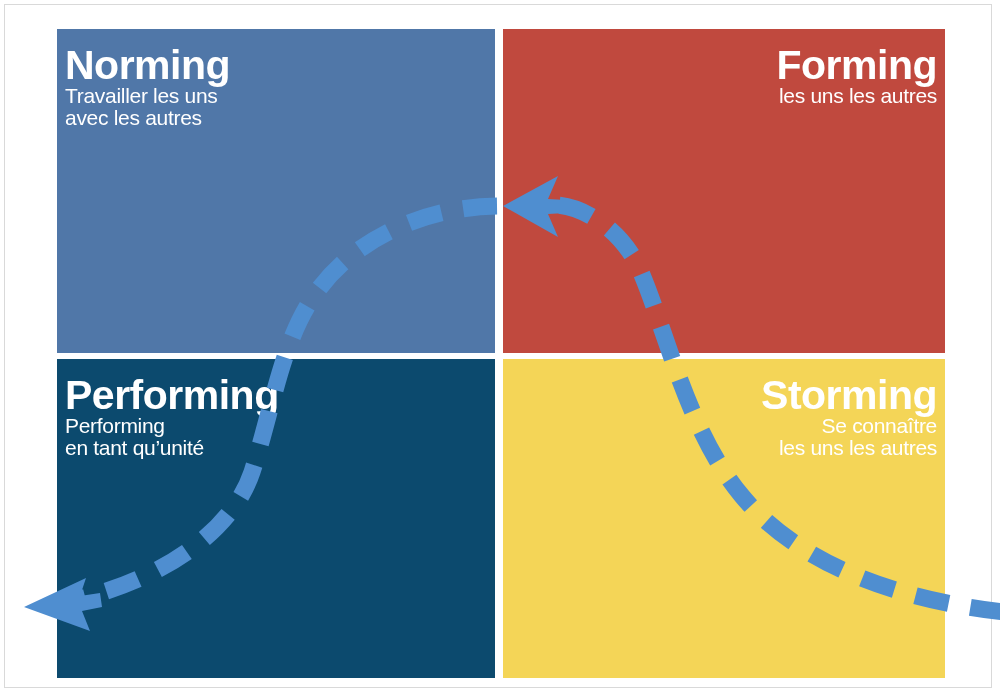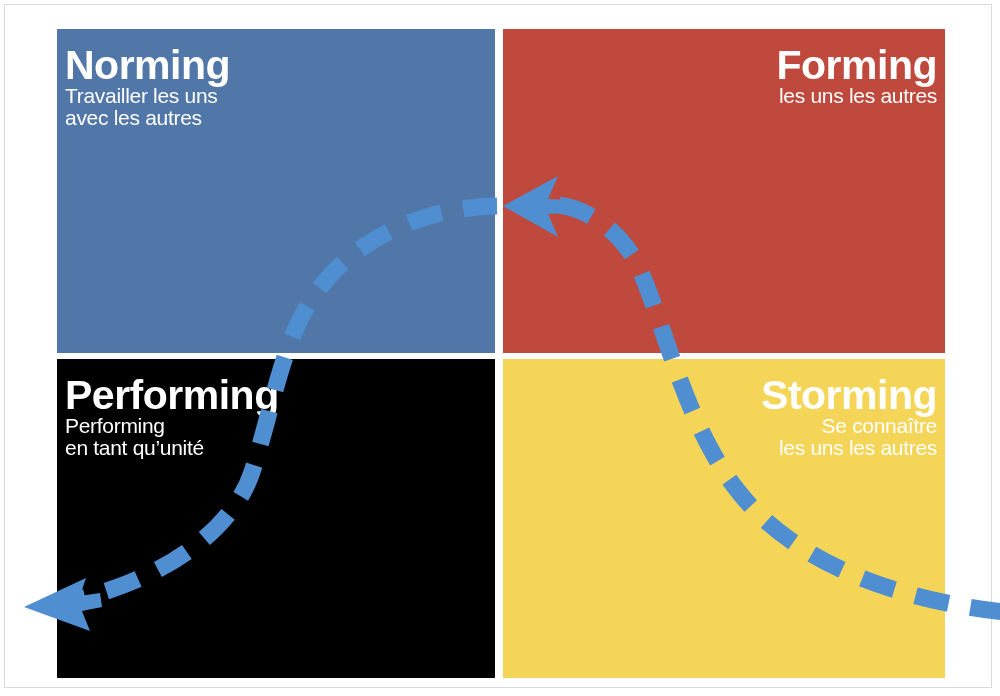--- a/index.html
+++ b/index.html
@@ -121,21 +121,21 @@
       </div>
     </div>
 
     <div class="quadrant q-storming" style="background: rgb(192, 73, 62);">
       <div class="q-title" style="color: rgb(255, 255, 255);">Forming</div>
       <div class="q-desc" style="color: rgb(255, 255, 255);">
         <span class="line">les uns les autres</span>
       </div>
     </div>
 
-    <div class="quadrant q-performing" style="background: #000000;">
+    <div class="quadrant q-performing" style="background: #0c4a6e;">
       <div class="q-title" style="color: rgb(255, 255, 255);">Performing</div>
       <div class="q-desc" style="color: rgb(255, 255, 255);">
         <span class="line">Performing</span>
         <span class="line">en tant qu’unité</span>
       </div>
     </div>
 
     <div class="quadrant q-forming" style="background: rgb(244, 213, 87);">
       <div class="q-title" style="color: rgb(255, 255, 255);">Storming</div>
       <div class="q-desc" style="color: rgb(255, 255, 255);">

